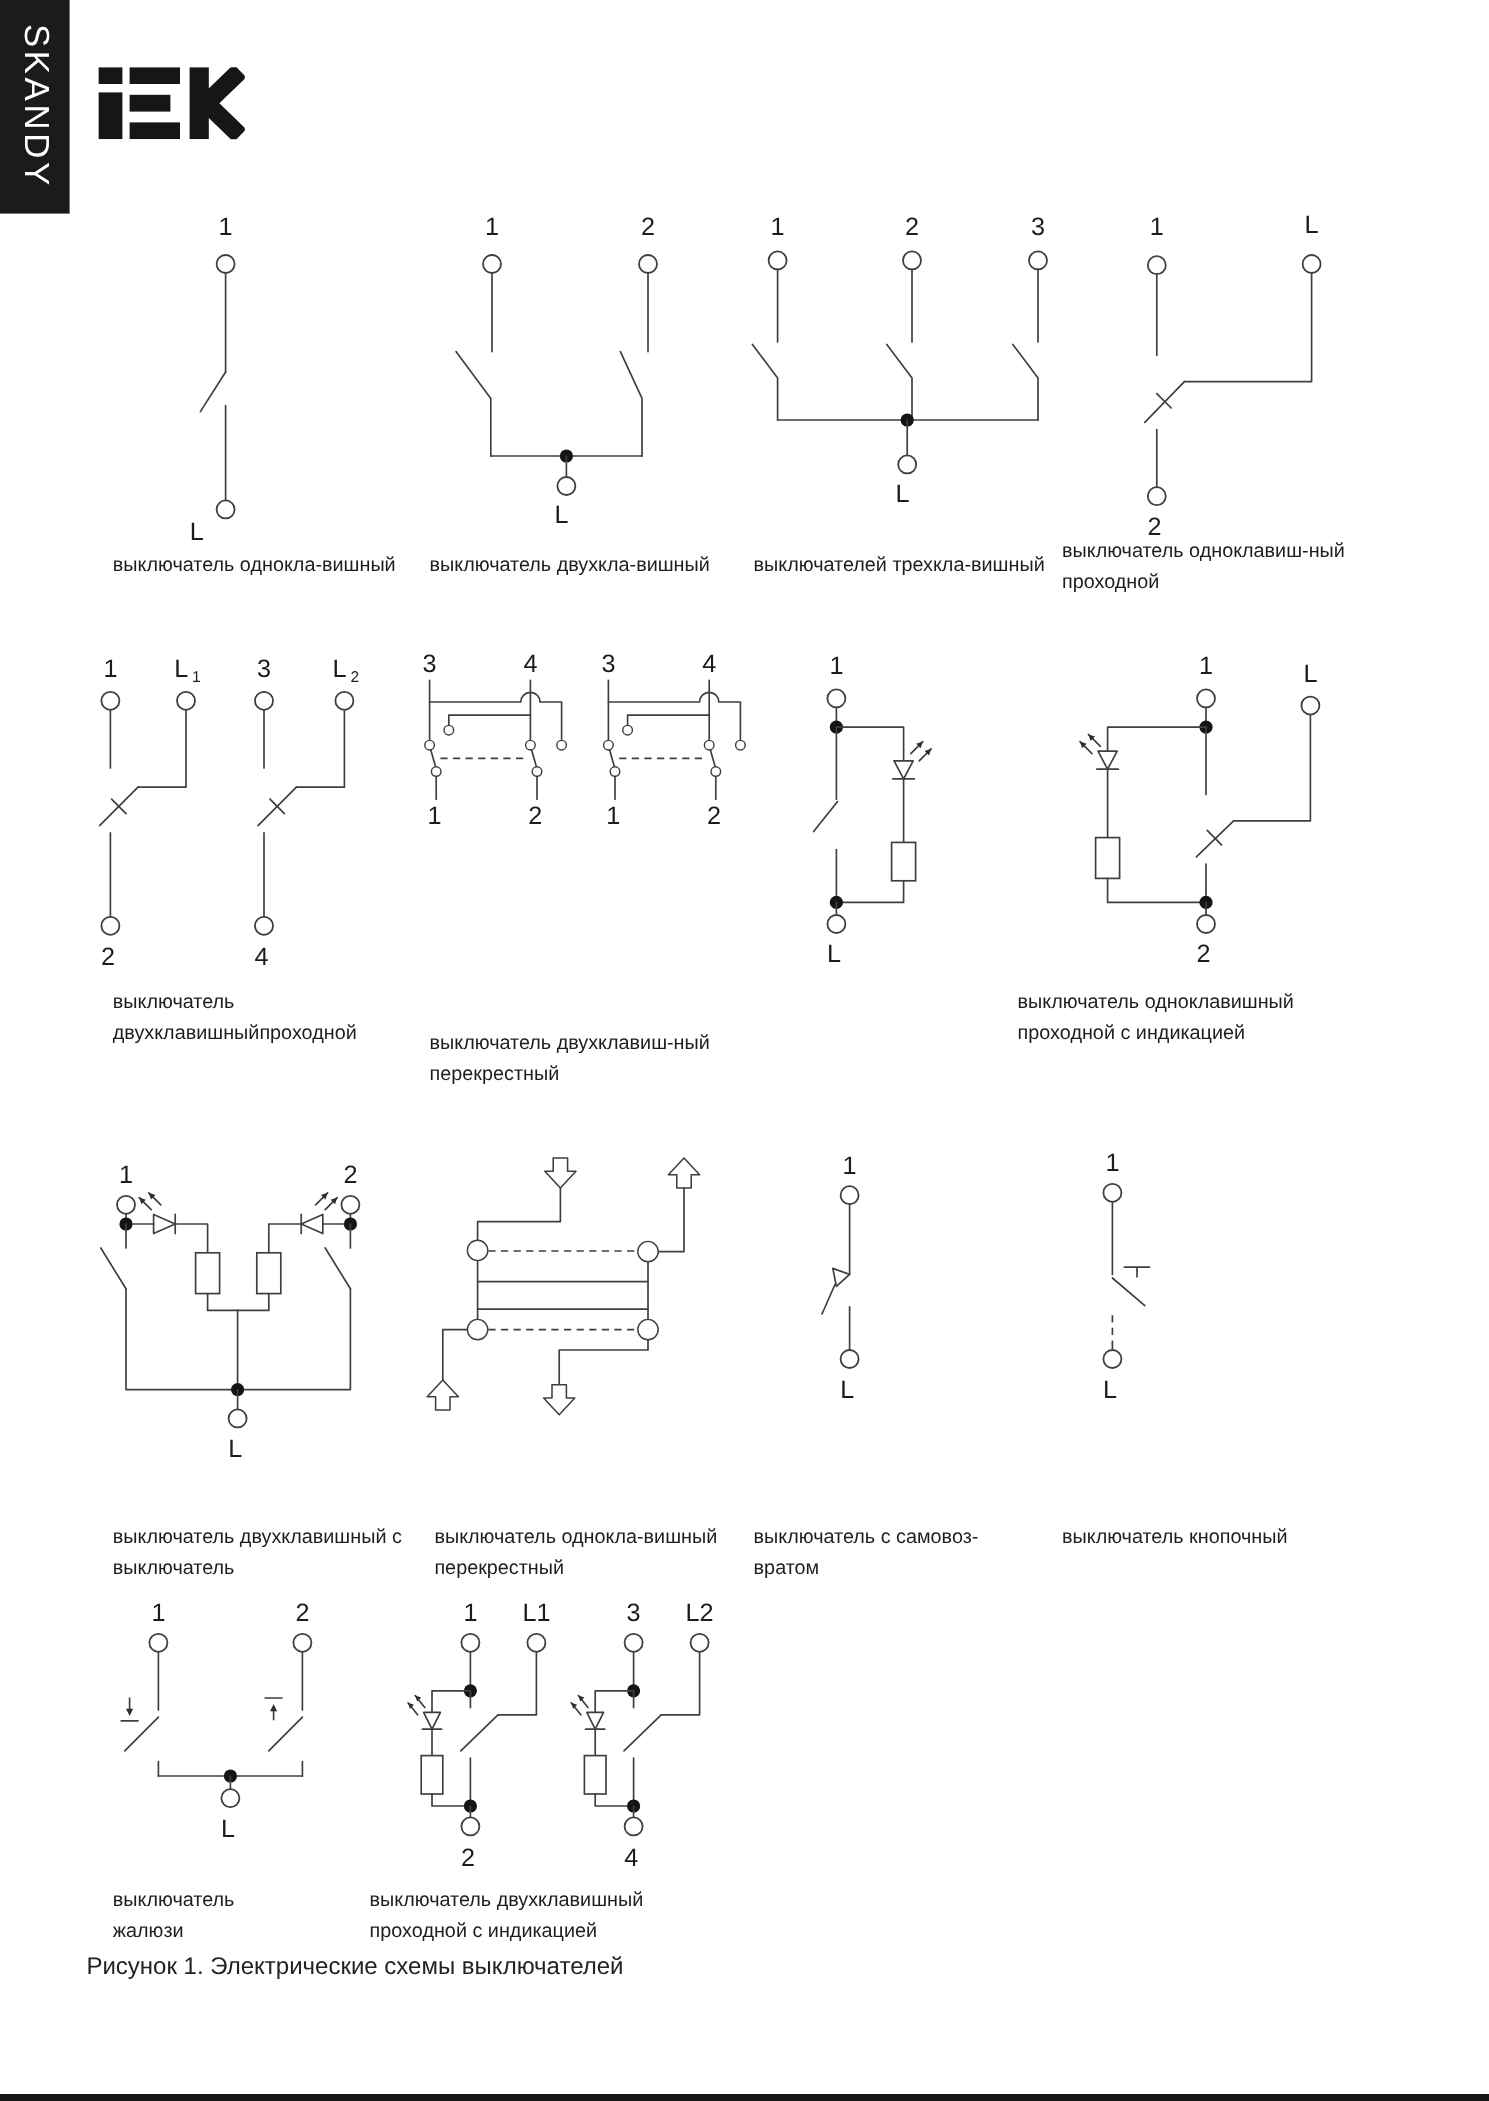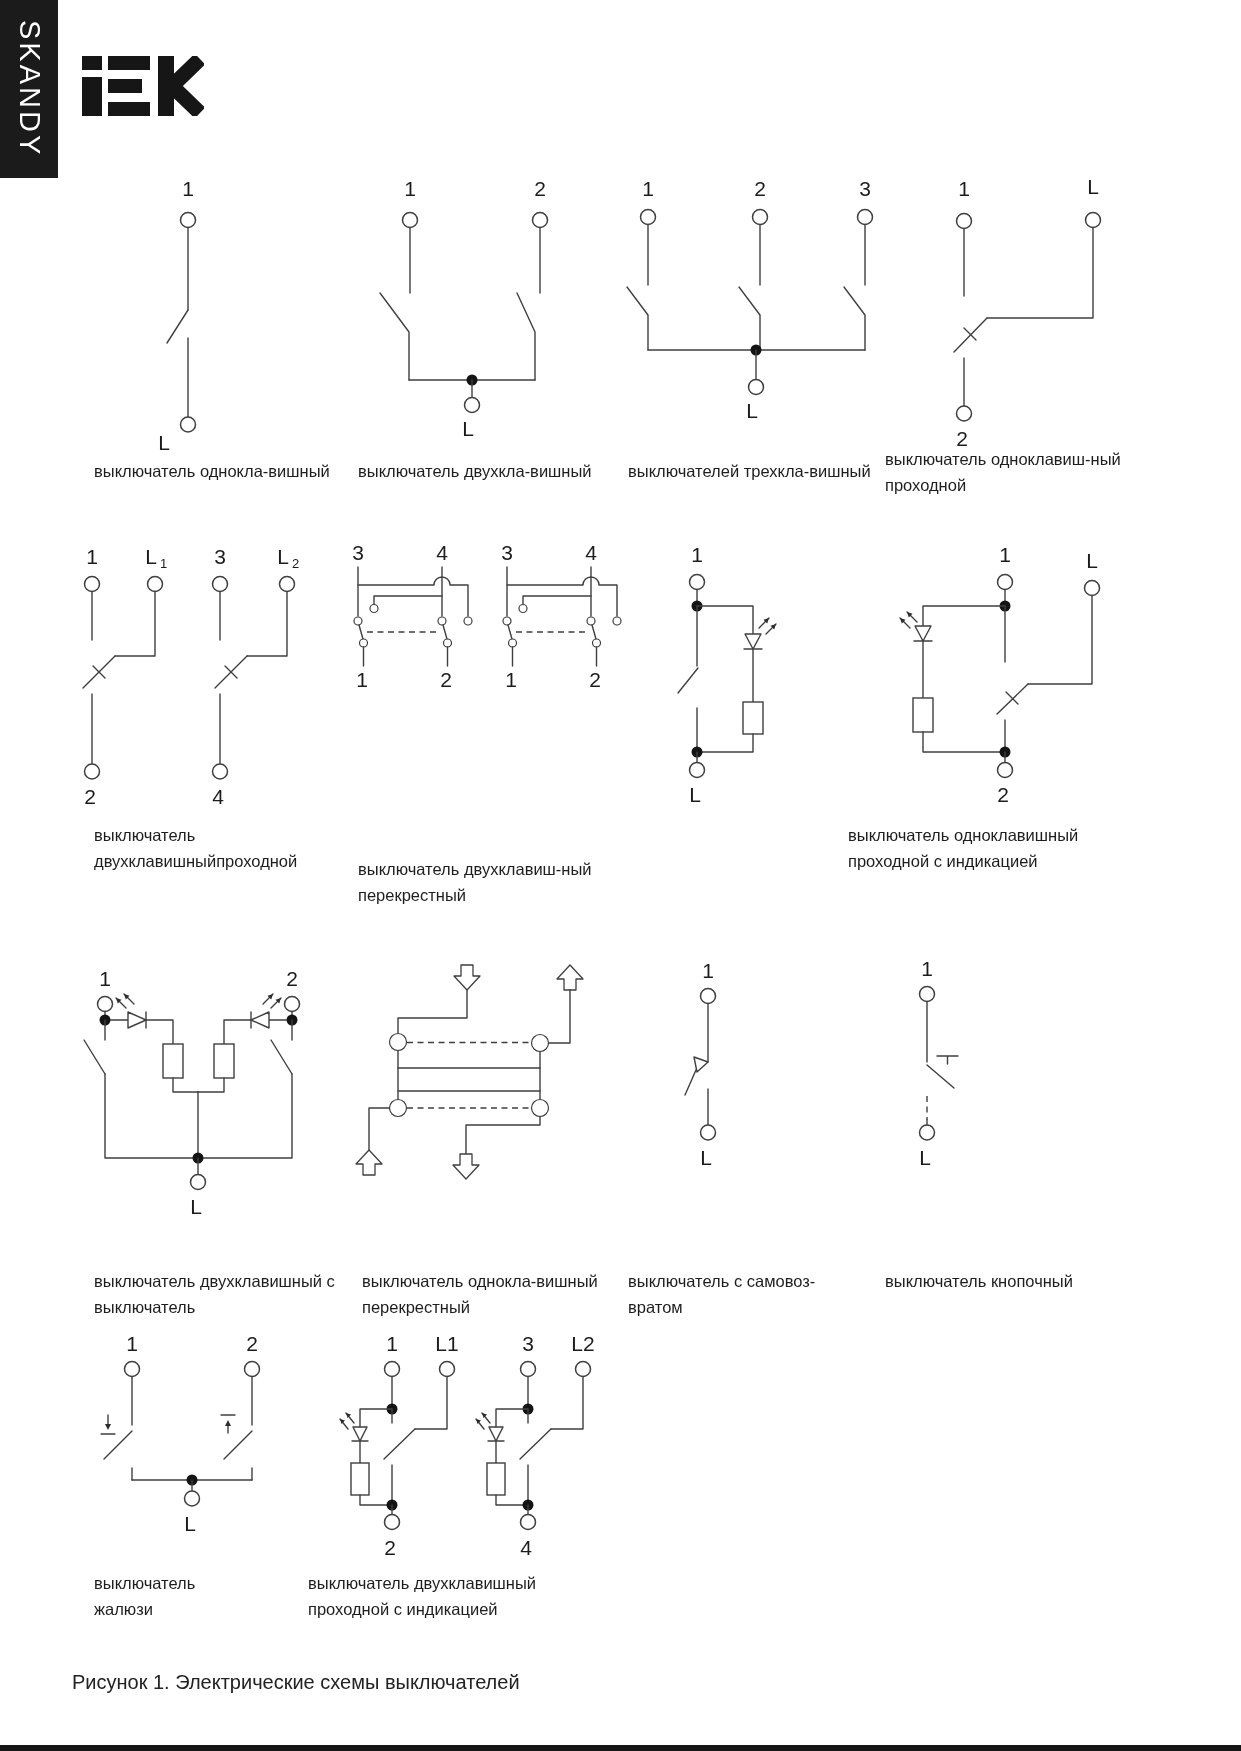--- a/index.html
+++ b/index.html
@@ -15,21 +15,21 @@
   .term { fill:#ffffff; stroke:#3f3f3f; stroke-width:1.5; }
   .cc   { fill:#ffffff; stroke:#3f3f3f; stroke-width:1.2; }
   .dot  { fill:#141414; stroke:none; }
   .res  { fill:#ffffff; stroke:#3f3f3f; stroke-width:1.4; }
   .led  { fill:#ffffff; stroke:#3f3f3f; stroke-width:1.4; stroke-linejoin:round; }
   .ao   { fill:#ffffff; stroke:#3f3f3f; stroke-width:1.3; stroke-linejoin:round; }
   .ah   { fill:#2d2d2d; stroke:none; }
   .tl  { font:21px "Liberation Sans",sans-serif; fill:#1c1c1c; text-anchor:middle; }
   .tls { font:13px "Liberation Sans",sans-serif; fill:#1c1c1c; text-anchor:start; }
   .cap { position:absolute; font-size:16.5px; line-height:26px; color:#1e1e1e; white-space:nowrap; }
-  .figcap { position:absolute; left:72px; top:1628px; font-size:20px; color:#232323;margin-top:43px; }
+  .figcap { position:absolute; left:72px; top:1628px; font-size:20px; color:#232323; }
   .bottom-edge { position:absolute; left:0; top:1745px; width:100%; height:6px; background:#161616; }
 </style>
 </head>
 <body>
 
 <div class="page">
 
   <div class="banner">
     <span>SKANDY</span>
   </div>

